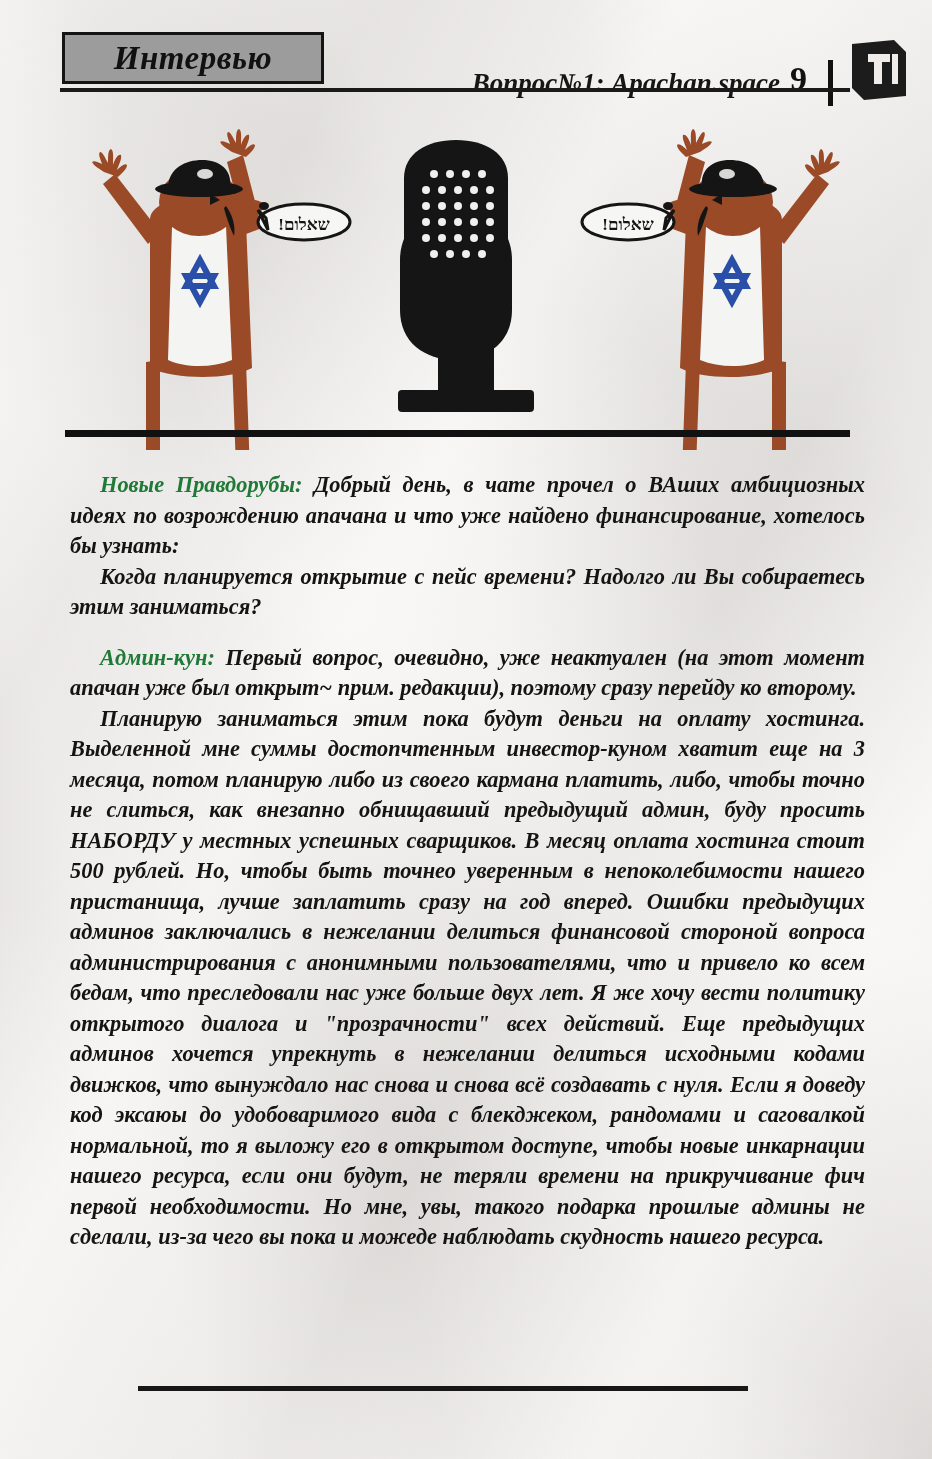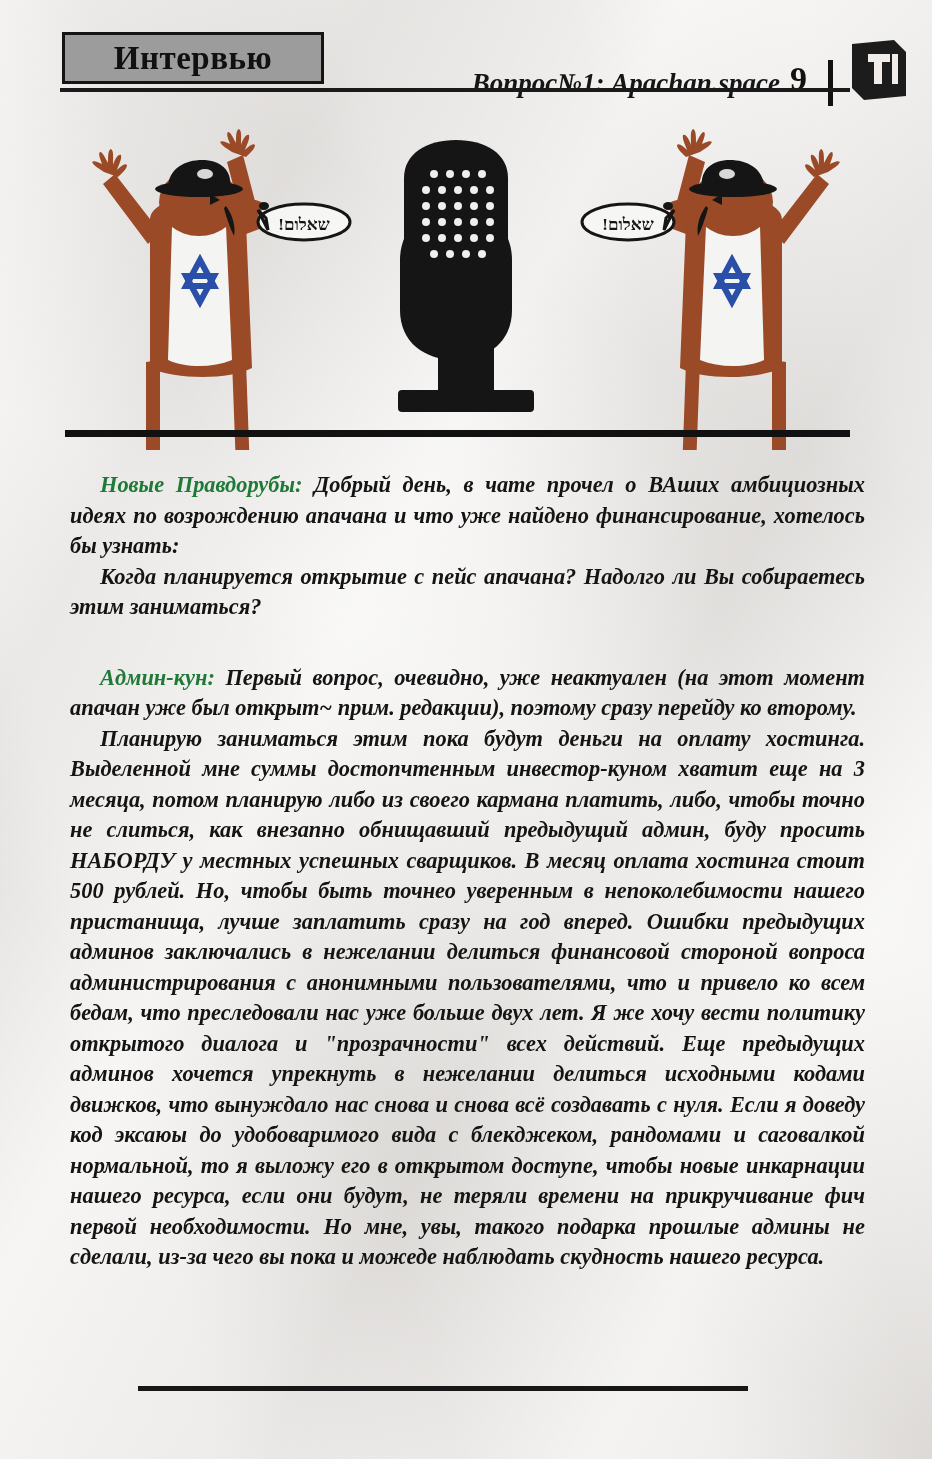--- a/index.html
+++ b/index.html
@@ -60,20 +60,21 @@
     box-sizing: border-box;
   }
   .section-tab-label {
     position: absolute;
     left: 62px;
     top: 18px;
     width: 262px;
     text-align: center;
     font-size: 33px;
     font-weight: bold;
+    font-style: italic;
     color: #111;
     letter-spacing: 0.5px;
   }
   .header-title {
     position: absolute;
     left: 340px;
     top: 46px;
     width: 440px;
     text-align: right;
     font-size: 27px;
@@ -133,21 +134,21 @@
     font-weight: bold;
     font-style: italic;
     color: #141414;
     text-align: justify;
   }
   .para {
     margin: 0 0 0 0;
     text-indent: 30px;
   }
   .para.spaced {
-    margin-top: 40px;
+    margin-top: 20px;
   }
   .speaker {
     color: #1f7a37;
     font-weight: bold;
     font-style: italic;
   }
   .speaker.spaced-name {
     letter-spacing: 0px;
   }
 
@@ -305,21 +306,21 @@
       </g>
     </svg>
   </div>
   <div class="ground-line"></div>
 
   <div class="article">
     <p class="para">
       <span class="speaker spaced-name">Новые Правдорубы:</span><span> Добрый день, в чате прочел о ВАших амбициозных идеях по возрождению апачана и что уже найдено финансирование, хотелось бы узнать:</span>
     </p>
     <p class="para">
-      <span>Когда планируется открытие с пейс апачана? Надолго ли Вы собираетесь этим заниматься?</span>
+      <span>Когда планируется открытие с пейс времени? Надолго ли Вы собираетесь этим заниматься?</span>
     </p>
     <p class="para spaced">
       <span class="speaker">Админ-кун:</span><span> Первый вопрос, очевидно, уже неактуален (на этот момент апачан уже был открыт~ прим. редакции), поэтому сразу перейду ко второму.</span>
     </p>
     <p class="para">
       <span>Планирую заниматься этим пока будут деньги на оплату хостинга. Выделенной мне суммы достопчтенным инвестор-куном хватит еще на 3 месяца, потом планирую либо из своего кармана платить, либо, чтобы точно не слиться, как внезапно обнищавший предыдущий админ, буду просить НАБОРДУ у местных успешных сварщиков. В месяц оплата хостинга стоит 500 рублей. Но, чтобы быть точнео уверенным в непоколебимости нашего пристанища, лучше заплатить сразу на год вперед. Ошибки предыдущих админов заключались в нежелании делиться финансовой стороной вопроса администрирования с анонимными пользователями, что и привело ко всем бедам, что преследовали нас уже больше двух лет. Я же хочу вести политику открытого диалога и "прозрачности" всех действий. Еще предыдущих админов хочется упрекнуть в нежелании делиться исходными кодами движков, что вынуждало нас снова и снова всё создавать с нуля. Если я доведу код эксаюы до удобоваримого вида с блекджеком, рандомами и саговалкой нормальной, то я выложу его в открытом доступе, чтобы новые инкарнации нашего ресурса, если они будут, не теряли времени на прикручивание фич первой необходимости. Но мне, увы, такого подарка прошлые админы не сделали, из-за чего вы пока и можеде наблюдать скудность нашего ресурса.</span>
     </p>
   </div>
 
   <div class="footer-rule"></div>

